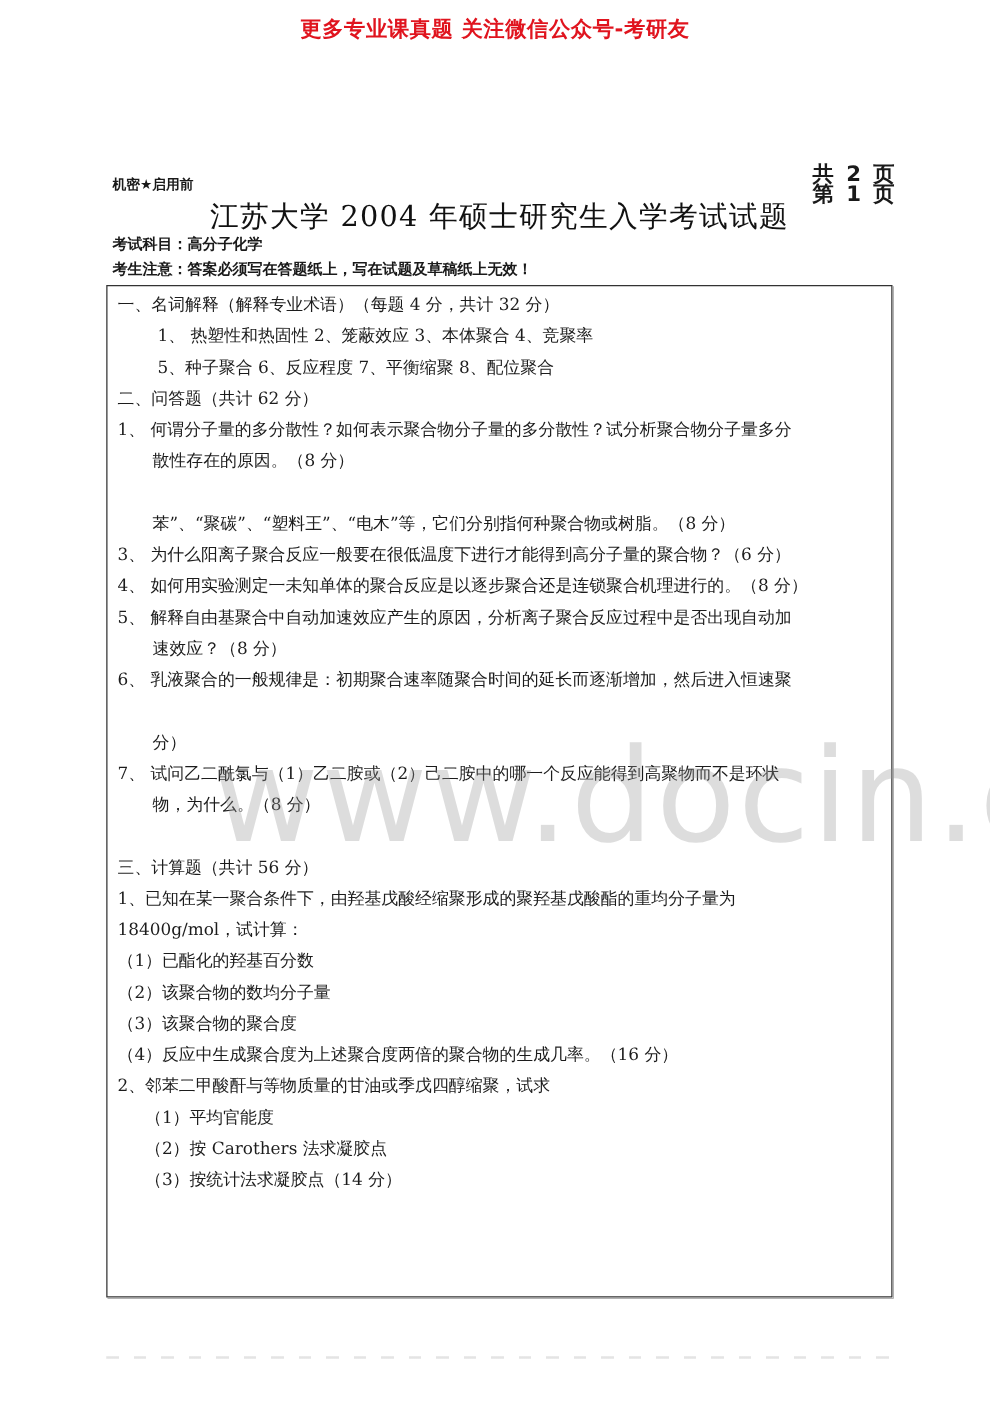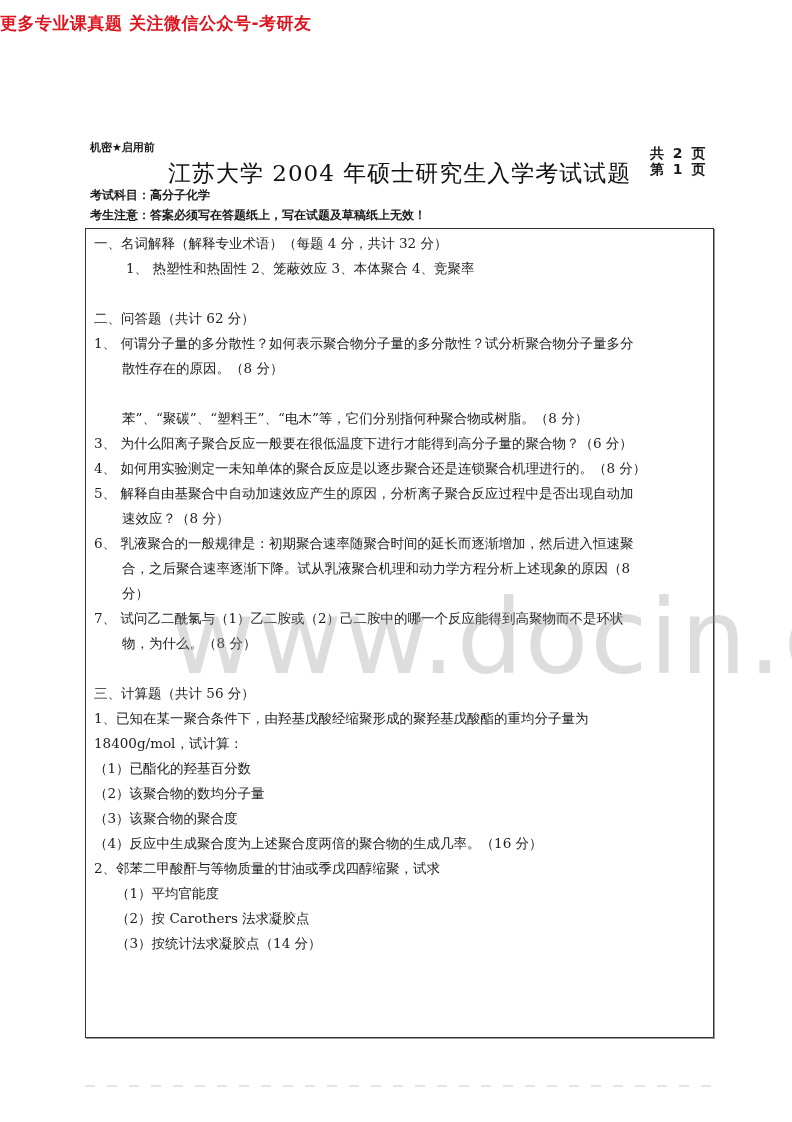--- a/index.html
+++ b/index.html
@@ -1,25 +1,25 @@
 <!DOCTYPE html>
 <html><head>
 <meta charset="utf-8">
 <style>
   html, body { margin:0; padding:0; background:#ffffff; }
   body { width:792px; height:1122px; position:relative; overflow:hidden;
          font-family:"DejaVu Serif","Liberation Serif",serif; color:#1a1a1a; }
-  .banner { position:absolute; top:12px; left:0; width:792px; 
+  .banner { position:absolute; top:12px; left:0; width:792px; text-align:center;
             font-family:"DejaVu Sans","Liberation Sans",sans-serif; font-weight:bold;
             font-size:17px; color:#e0141e; letter-spacing:0.5px; }
   .conf { position:absolute; left:90px; top:140px; font-family:"DejaVu Sans","Liberation Sans",sans-serif;
           font-weight:bold; font-size:11px; }
   .title { position:absolute; left:168px; top:158px; font-size:23px; letter-spacing:1px; color:#111; }
-  .pages { position:absolute; left:650px; top:145px; font-family:"DejaVu Sans","Liberation Sans",sans-serif;
-           font-weight:bold; font-size:14px; line-height:16px; }
+  .pages { position:absolute; left:650px; top:132px; font-family:"DejaVu Sans","Liberation Sans",sans-serif;
+           font-weight:bold; font-size:17px; line-height:16px; }
   .pages div { word-spacing:4px; }
   .subject, .notice { position:absolute; left:90px; font-family:"DejaVu Sans","Liberation Sans",sans-serif;
                       font-weight:bold; font-size:12px; }
   .subject { top:187px; }
   .notice { top:207px; }
   .box { position:absolute; left:85px; top:228px; width:627px; height:808px;
          border:1.5px solid #333; box-shadow:1px 1px 0 #999; }
   .line { position:absolute; font-size:13.5px; white-space:nowrap; color:#1c1c1c; }
   .watermark { position:absolute; left:170px; top:585px; font-family:"DejaVu Sans","Liberation Sans",sans-serif;
                font-size:104px; color:rgba(150,150,150,0.32); letter-spacing:2px; pointer-events:none; line-height:1; }
@@ -36,30 +36,30 @@
 <div class="pages">
   <div>共 2 页</div>
   <div>第 1 页</div>
 </div>
 <div class="subject">考试科目：高分子化学</div>
 <div class="notice">考生注意：答案必须写在答题纸上，写在试题及草稿纸上无效！</div>
 
 <div class="box" id="qbox">
     <div class="line" style="left: 8px; top: 6px;">一、名词解释（解释专业术语）（每题 4 分，共计 32 分）</div>
     <div class="line" style="left: 40px; top: 31px;">1、 热塑性和热固性  2、笼蔽效应  3、本体聚合  4、竞聚率</div>
+    <div class="line" style="left: 40px; top: 56px;">5、种子聚合  6、反应程度  7、平衡缩聚  8、配位聚合</div>
     <div class="line" style="left: 8px; top: 81px;">二、问答题（共计 62 分）</div>
     <div class="line" style="left: 8px; top: 106px;">1、 何谓分子量的多分散性？如何表示聚合物分子量的多分散性？试分析聚合物分子量多分</div>
     <div class="line" style="left: 36px; top: 131px;">散性存在的原因。（8 分）</div>
     <div class="line" style="left: 36px; top: 181px;">苯”、“聚碳”、“塑料王”、“电木”等，它们分别指何种聚合物或树脂。（8 分）</div>
     <div class="line" style="left: 8px; top: 206px;">3、 为什么阳离子聚合反应一般要在很低温度下进行才能得到高分子量的聚合物？（6 分）</div>
     <div class="line" style="left: 8px; top: 231px;">4、 如何用实验测定一未知单体的聚合反应是以逐步聚合还是连锁聚合机理进行的。（8 分）</div>
     <div class="line" style="left: 8px; top: 256px;">5、 解释自由基聚合中自动加速效应产生的原因，分析离子聚合反应过程中是否出现自动加</div>
     <div class="line" style="left: 36px; top: 281px;">速效应？（8 分）</div>
     <div class="line" style="left: 8px; top: 306px;">6、 乳液聚合的一般规律是：初期聚合速率随聚合时间的延长而逐渐增加，然后进入恒速聚</div>
-    <div class="line" style="left: 36px; top: 331px;">合，之后聚合速率逐渐下降。试从乳液聚合机理和动力学方程分析上述现象的原因（8</div>
     <div class="line" style="left: 36px; top: 356px;">分）</div>
     <div class="line" style="left: 8px; top: 381px;">7、 试问乙二酰氯与（1）乙二胺或（2）己二胺中的哪一个反应能得到高聚物而不是环状</div>
     <div class="line" style="left: 36px; top: 406px;">物，为什么。（8 分）</div>
     <div class="line" style="left: 8px; top: 456px;">三、计算题（共计 56 分）</div>
     <div class="line" style="left: 8px; top: 481px;">1、已知在某一聚合条件下，由羟基戊酸经缩聚形成的聚羟基戊酸酯的重均分子量为</div>
     <div class="line" style="left: 8px; top: 506px;">18400g/mol，试计算：</div>
     <div class="line" style="left: 8px; top: 531px;">（1）已酯化的羟基百分数</div>
     <div class="line" style="left: 8px; top: 556px;">（2）该聚合物的数均分子量</div>
     <div class="line" style="left: 8px; top: 581px;">（3）该聚合物的聚合度</div>
     <div class="line" style="left: 8px; top: 606px;">（4）反应中生成聚合度为上述聚合度两倍的聚合物的生成几率。（16 分）</div>

